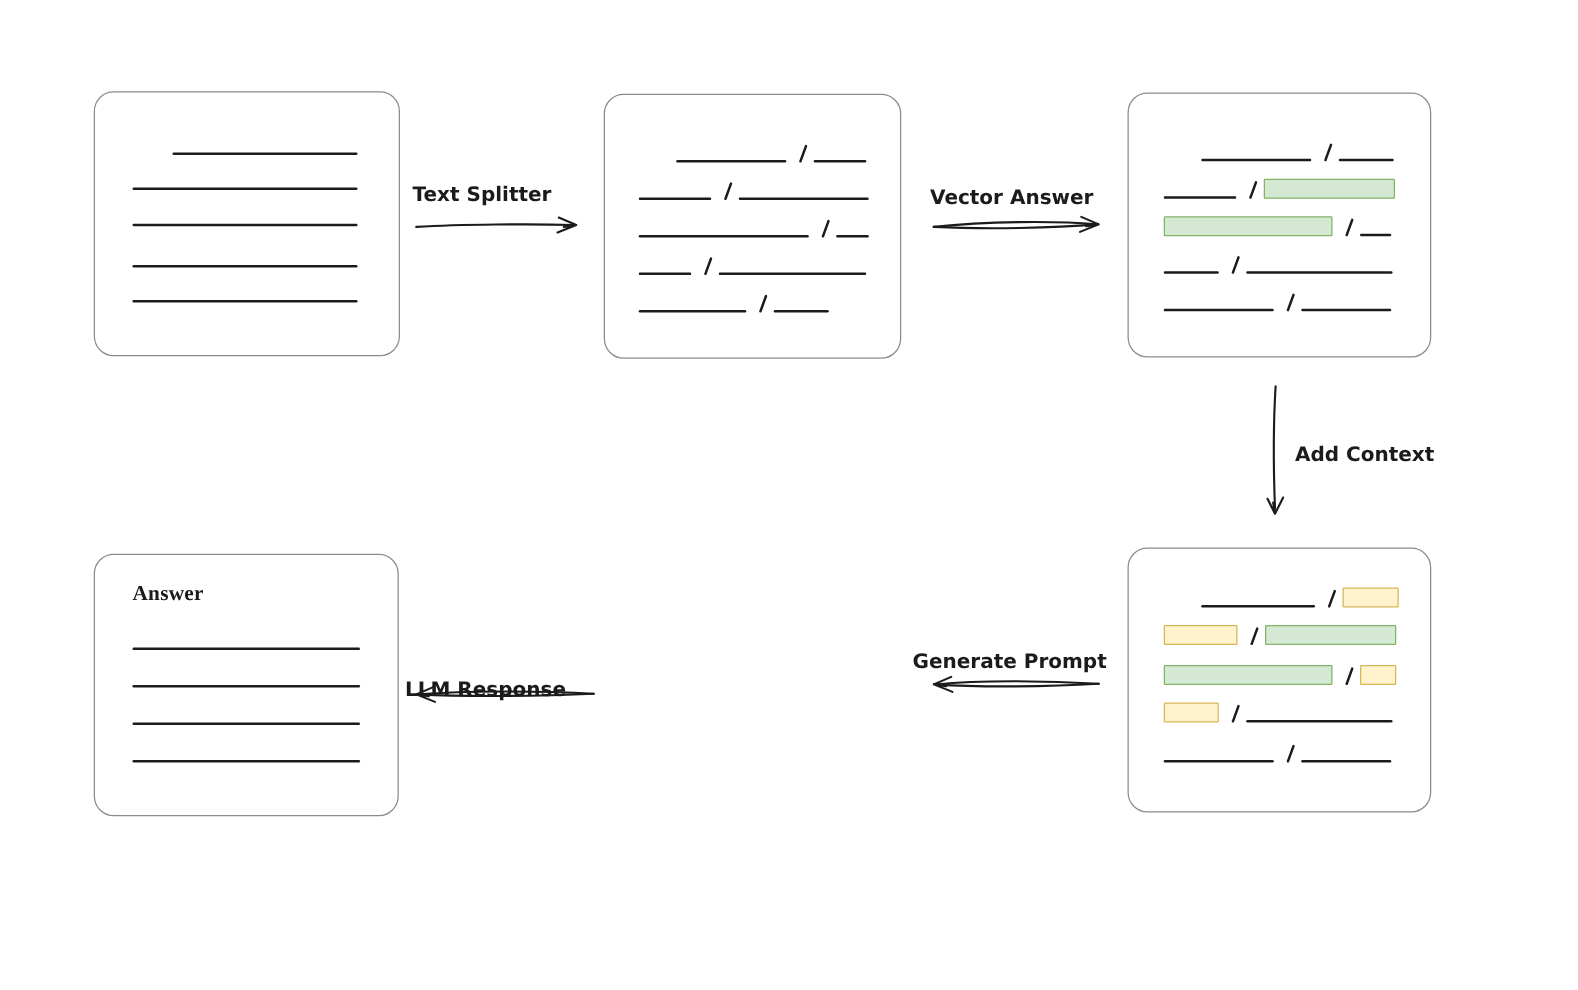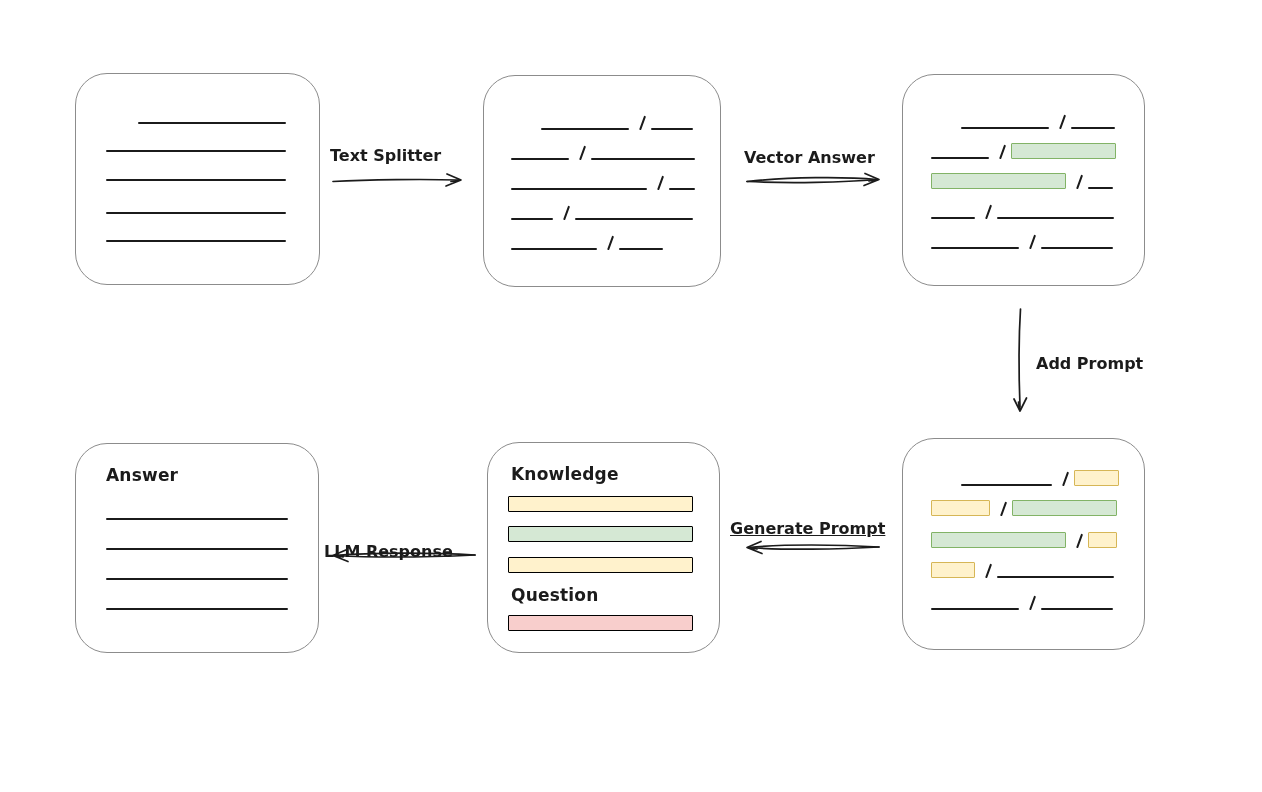--- a/index.html
+++ b/index.html
@@ -6,21 +6,21 @@
     --ink:#1b1b1b;
     --box-border:#8c8c8c;
     --green-fill:#d5e8d4; --green-border:#82b366;
     --yellow-fill:#fff2cc; --yellow-border:#d6b656;
     --red-fill:#f8cecc; --red-border:#b85450;
   }
   html,body{margin:0;padding:0;}
   body{font-family:"DejaVu Sans", sans-serif; background:#fff;}
   #canvas{position:relative; width:1262px; height:792px; background:#fff; overflow:hidden;}
 
-  .box{position:absolute; border:1px solid var(--box-border); border-radius:32px; background:#fff;}
+  .box{position:absolute; border:1px solid var(--box-border); border-radius:16px; background:#fff;font-family:Liberation Serif, serif;}
   #box-document{left:75px; top:73px; width:243px; height:210px;}
   #box-chunks{left:483px; top:75px; width:236px; height:210px;}
   #box-vector{left:902px; top:74px; width:241px; height:210px;}
   #box-context{left:902px; top:438px; width:241px; height:210px;}
   #box-prompt{left:487px; top:442px; width:231px; height:209px;}
   #box-answer{left:75px; top:443px; width:242px; height:208px;}
 
   .chunk-row{position:absolute; display:flex; align-items:flex-end; gap:7px; height:18px;}
   .seg-line{display:block; height:2px; background:var(--ink); border-radius:1px;}
   .seg-slash{display:block; width:8px; height:16px; position:relative;}
@@ -148,32 +148,20 @@
           <span class="seg-line" style="width: 117px;"></span>
         </div>
         <div class="chunk-row" style="left: 28px; top: 153px;">
           <span class="seg-line" style="width: 88px;"></span>
           <span class="seg-slash"></span>
           <span class="seg-line" style="width: 72px;"></span>
         </div>
       </div>
   </div>
 
-  <div class="box" id="box-prompt">
-    <div class="box-label" style="left:23px; top:21px;">Knowledge</div>
-    <div>
-        <div class="stack-bar bar-yellow" style="top: 53px;"></div>
-        <div class="stack-bar bar-green" style="top: 83px;"></div>
-        <div class="stack-bar bar-yellow" style="top: 114px;"></div>
-      </div>
-    <div class="box-label" style="left:23px; top:142px;">Question</div>
-    <div>
-        <div class="stack-bar bar-red" style="top: 172px;"></div>
-      </div>
-  </div>
 
   <div class="box" id="box-answer">
     <div class="box-label" style="left:30px; top:21px;">Answer</div>
     <div>
         <div class="chunk-row" style="left: 30px; top: 58px;">
           <span class="seg-line" style="width: 182px;"></span>
         </div>
         <div class="chunk-row" style="left: 30px; top: 88px;">
           <span class="seg-line" style="width: 182px;"></span>
         </div>
@@ -192,27 +180,27 @@
     <path d="M117 5 L131 11 L116 17 M131 11 L121 12.5"></path>
   </svg>
 
   <div class="arrow-label" style="left:744px; top:148px; width:144px;">Vector Answer</div>
   <svg class="arrow-svg" style="left:744px; top:168px;" width="144" height="24" viewBox="0 0 144 24">
     <path d="M3 13.5 C 45 9, 100 8.5, 133 11.5"></path>
     <path d="M3 13.5 C 45 15.5, 100 14.5, 133 11.5"></path>
     <path d="M121 5.5 L135 11.5 L120 17.5 M135 11.5 L125 13"></path>
   </svg>
 
-  <div class="arrow-label" style="left:1036px; top:354px; text-align:left;">Add Prompt</div>
+  <div class="arrow-label" style="left:1036px; top:354px; text-align:left;">Add Context</div>
   <svg class="arrow-svg" style="left:1008px; top:306px;" width="24" height="112" viewBox="0 0 24 112">
     <path d="M12.5 3 C 10.5 35, 10.8 70, 12 101"></path>
     <path d="M6 93 L12 105 L18.5 92 M12 105 L10.5 96"></path>
   </svg>
 
-  <div class="arrow-label" style="left:730px; top:519px; width:160px;text-decoration:underline;">Generate Prompt</div>
+  <div class="arrow-label" style="left:730px; top:519px; width:160px;">Generate Prompt</div>
   <svg class="arrow-svg" style="left:738px; top:536px;" width="144" height="22" viewBox="0 0 144 22">
     <path d="M141 11 C 100 8.5, 45 8, 11 11.5"></path>
     <path d="M141 11 C 100 13.5, 45 14, 11 11.5"></path>
     <path d="M23 5.5 L9 11.5 L24 17.5 M9 11.5 L19 13"></path>
   </svg>
 
   <div class="arrow-label" style="left:324px; top:542px; width:154px;">LLM Response</div>
   <svg class="arrow-svg" style="left:324px; top:544px;" width="154" height="22" viewBox="0 0 154 22">
     <path d="M151 11 C 108 8.5, 48 8.5, 11 11.5"></path>
     <path d="M151 11 C 108 13, 48 13.5, 11 11.5"></path>

